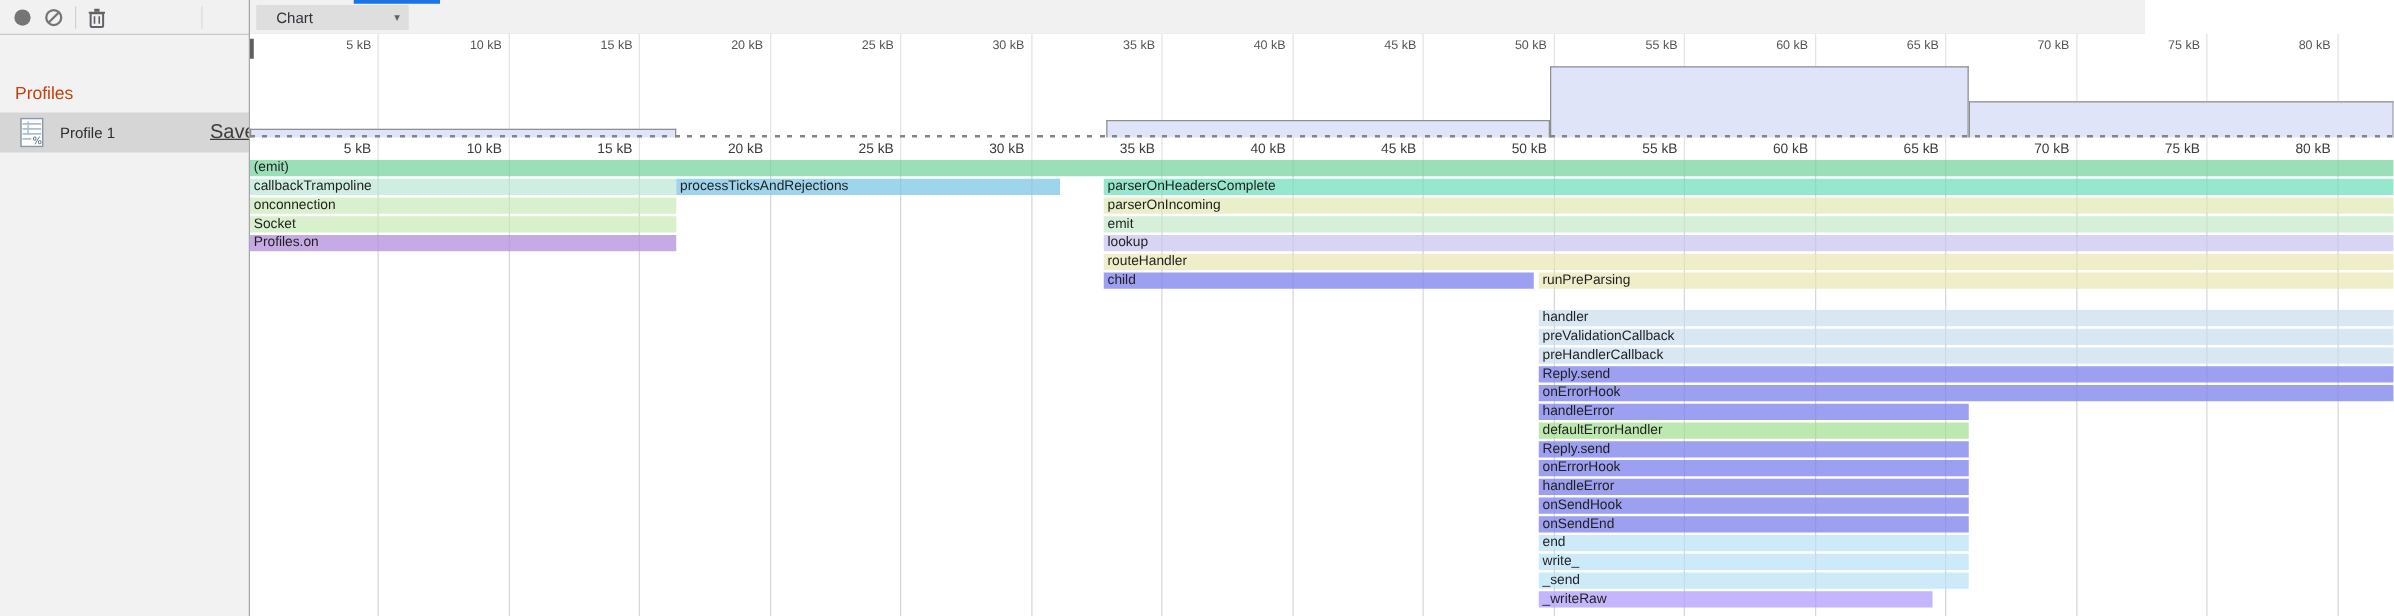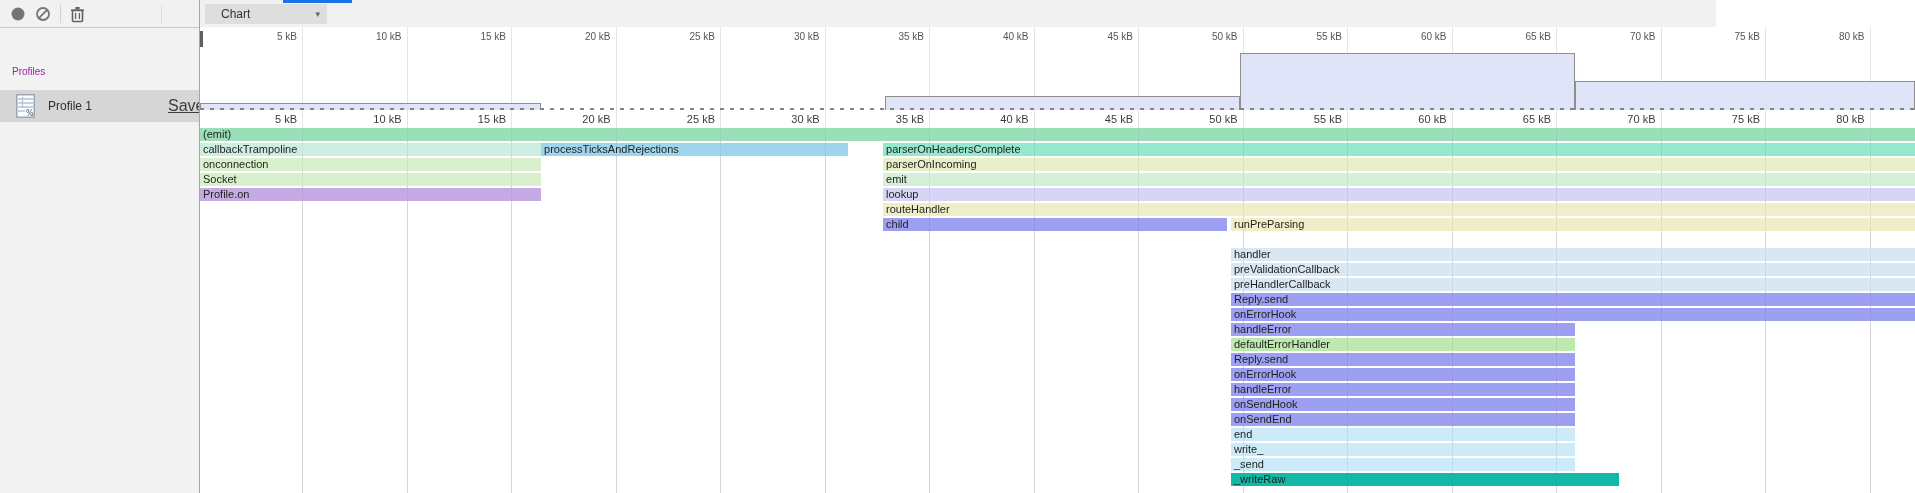--- a/index.html
+++ b/index.html
@@ -12,21 +12,21 @@
   .tab-underline{left:283px;top:0;width:69px;height:3px;background:#1a73e8;}
   .tb-icon{top:5px;width:18px;height:18px;display:flex;align-items:center;justify-content:center;cursor:pointer;}
   .tb-sep{top:5px;width:1px;height:18px;background:#d2d2d2;}
   .view-select{left:205px;top:4px;width:122px;height:20px;background:#dedede;display:flex;align-items:center;cursor:pointer;}
   .view-select .lbl{margin-left:16px;font-size:12px;color:#2e3338;}
   .view-select .caret{position:absolute;right:7px;font-size:9px;color:#5f6368;}
 
   
   .sidebar{left:0;top:28px;width:199px;height:465px;background:#f2f2f2;}
   .side-divider{left:199px;top:0;width:1px;height:493px;background:#a6a6a6;}
-  .profiles-title{left:12px;top:38px;font-size:10px;color:#a21caf;}
+  .profiles-title{left:12px;top:38px;font-size:14px;color:#c2410c;}
   .section-label{left:12px;top:69px;font-size:11px;color:#6e6e6e;letter-spacing:.2px;}
   .profile-row{left:0;top:62px;width:199px;height:32px;background:#d6d6d6;display:flex;align-items:center;cursor:pointer;}
   .profile-icon{margin-left:16px;width:19px;height:24px;}
   .profile-name{margin-left:13px;font-size:12px;color:#2e2e2e;}
   .save-link{position:absolute;left:168px;font-size:16px;color:#3d3d3d;text-decoration:underline;cursor:pointer;}
 
   
   .chart{left:200px;top:27px;width:1715px;height:466px;background:#fff;}
   .gridline{top:0;width:1px;height:466px;background:#e4e4e4;}
   .gridline-over{width:1px;background:rgba(60,60,90,0.07);z-index:6;}
@@ -162,41 +162,41 @@
       </div>
     <div id="flame" class="abs flame">
         <div class="bar" style="left: 0px; width: 1715px; top: 0px; height: 13px; background: rgb(154, 223, 184);">(emit)</div>
         <div class="bar" style="left: 0px; width: 341.096px; top: 15px; height: 13px; background: rgb(205, 238, 225);">callbackTrampoline</div>
         <div class="bar" style="left: 341.096px; width: 306.812px; top: 15px; height: 13px; background: rgb(158, 213, 236);">processTicksAndRejections</div>
         <div class="bar" style="left: 683.02px; width: 1031.98px; top: 15px; height: 13px; background: rgb(149, 232, 205);">parserOnHeadersComplete</div>
         <div class="bar" style="left: 0px; width: 341.096px; top: 30px; height: 13px; background: rgb(217, 240, 204);">onconnection</div>
         <div class="bar" style="left: 683.02px; width: 1031.98px; top: 30px; height: 13px; background: rgb(233, 239, 201);">parserOnIncoming</div>
         <div class="bar" style="left: 0px; width: 341.096px; top: 45px; height: 13px; background: rgb(217, 240, 204);">Socket</div>
         <div class="bar" style="left: 683.02px; width: 1031.98px; top: 45px; height: 13px; background: rgb(214, 239, 216);">emit</div>
-        <div class="bar" style="left: 0px; width: 341.096px; top: 60px; height: 13px; background: rgb(197, 170, 228);">Profile.on</div>
+        <div class="bar" style="left: 0px; width: 341.096px; top: 60px; height: 13px; background: rgb(197, 170, 228);">Profiles.on</div>
         <div class="bar" style="left: 683.02px; width: 1031.98px; top: 60px; height: 13px; background: rgb(215, 213, 243);">lookup</div>
         <div class="bar" style="left: 683.02px; width: 1031.98px; top: 75px; height: 13px; background: rgb(239, 238, 201);">routeHandler</div>
         <div class="bar dotted" style="left: 683.02px; width: 344.432px; top: 90px; height: 13px; background: rgb(157, 159, 241);">child</div>
         <div class="bar" style="left: 1031px; width: 683.995px; top: 90px; height: 13px; background: rgb(239, 238, 201);">runPreParsing</div>
         <div class="bar" style="left: 1031px; width: 683.995px; top: 120px; height: 13px; background: rgb(217, 231, 243);">handler</div>
         <div class="bar" style="left: 1031px; width: 683.995px; top: 135px; height: 13px; background: rgb(217, 231, 243);">preValidationCallback</div>
         <div class="bar" style="left: 1031px; width: 683.995px; top: 150px; height: 13px; background: rgb(217, 231, 243);">preHandlerCallback</div>
         <div class="bar" style="left: 1031px; width: 683.995px; top: 165px; height: 13px; background: rgb(157, 159, 241);">Reply.send</div>
         <div class="bar" style="left: 1031px; width: 683.995px; top: 180px; height: 13px; background: rgb(157, 159, 241);">onErrorHook</div>
         <div class="bar" style="left: 1031px; width: 343.805px; top: 195px; height: 13px; background: rgb(157, 159, 241);">handleError</div>
         <div class="bar" style="left: 1031px; width: 343.805px; top: 210px; height: 13px; background: rgb(189, 232, 175);">defaultErrorHandler</div>
         <div class="bar" style="left: 1031px; width: 343.805px; top: 225px; height: 13px; background: rgb(157, 159, 241);">Reply.send</div>
         <div class="bar" style="left: 1031px; width: 343.805px; top: 240px; height: 13px; background: rgb(157, 159, 241);">onErrorHook</div>
         <div class="bar" style="left: 1031px; width: 343.805px; top: 255px; height: 13px; background: rgb(157, 159, 241);">handleError</div>
         <div class="bar" style="left: 1031px; width: 343.805px; top: 270px; height: 13px; background: rgb(157, 159, 241);">onSendHook</div>
         <div class="bar" style="left: 1031px; width: 343.805px; top: 285px; height: 13px; background: rgb(157, 159, 241);">onSendEnd</div>
         <div class="bar" style="left: 1031px; width: 343.805px; top: 300px; height: 13px; background: rgb(205, 234, 249);">end</div>
         <div class="bar" style="left: 1031px; width: 343.805px; top: 315px; height: 13px; background: rgb(205, 234, 249);">write_</div>
         <div class="bar" style="left: 1031px; width: 343.805px; top: 330px; height: 13px; background: rgb(205, 234, 249);">_send</div>
-        <div class="bar" style="left: 1031px; width: 388px; top: 345px; height: 13px; background: #14b8a6;">_writeRaw</div>
+        <div class="bar" style="left: 1031px; width: 315px; top: 345px; height: 13px; background: #c4b5fd;">_writeRaw</div>
       </div>
     <div id="grid-over" class="abs" style="left:0;top:101px;width:1715px;height:365px;pointer-events:none">
         <div class="abs gridline-over" style="left: 102px; top: 0px; height: 365px;"></div>
         <div class="abs gridline-over" style="left: 206.5px; top: 0px; height: 365px;"></div>
         <div class="abs gridline-over" style="left: 311px; top: 0px; height: 365px;"></div>
         <div class="abs gridline-over" style="left: 415.5px; top: 0px; height: 365px;"></div>
         <div class="abs gridline-over" style="left: 520px; top: 0px; height: 365px;"></div>
         <div class="abs gridline-over" style="left: 624.5px; top: 0px; height: 365px;"></div>
         <div class="abs gridline-over" style="left: 729px; top: 0px; height: 365px;"></div>
         <div class="abs gridline-over" style="left: 833.5px; top: 0px; height: 365px;"></div>

